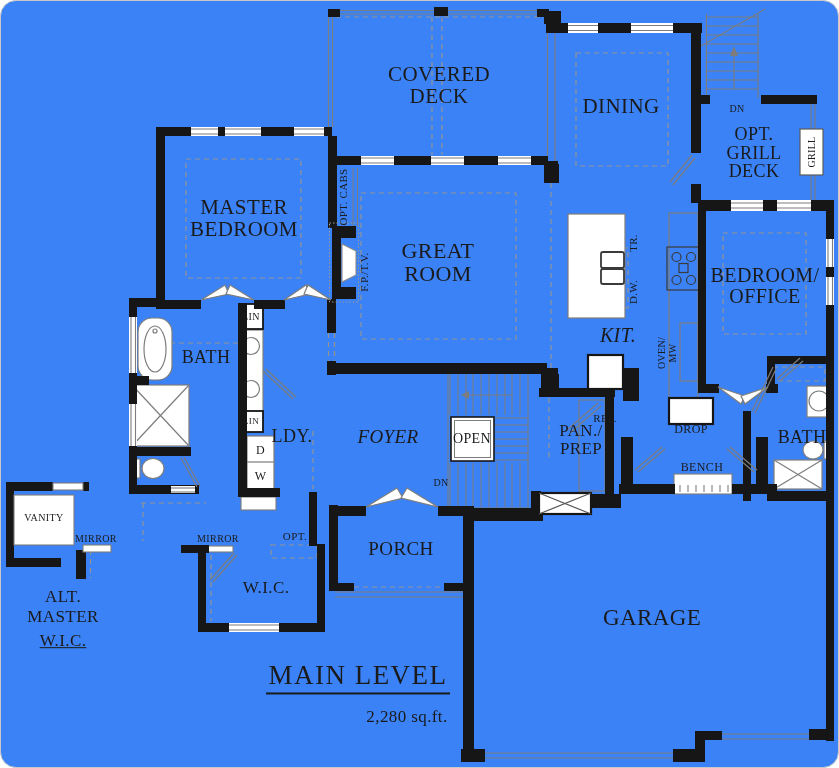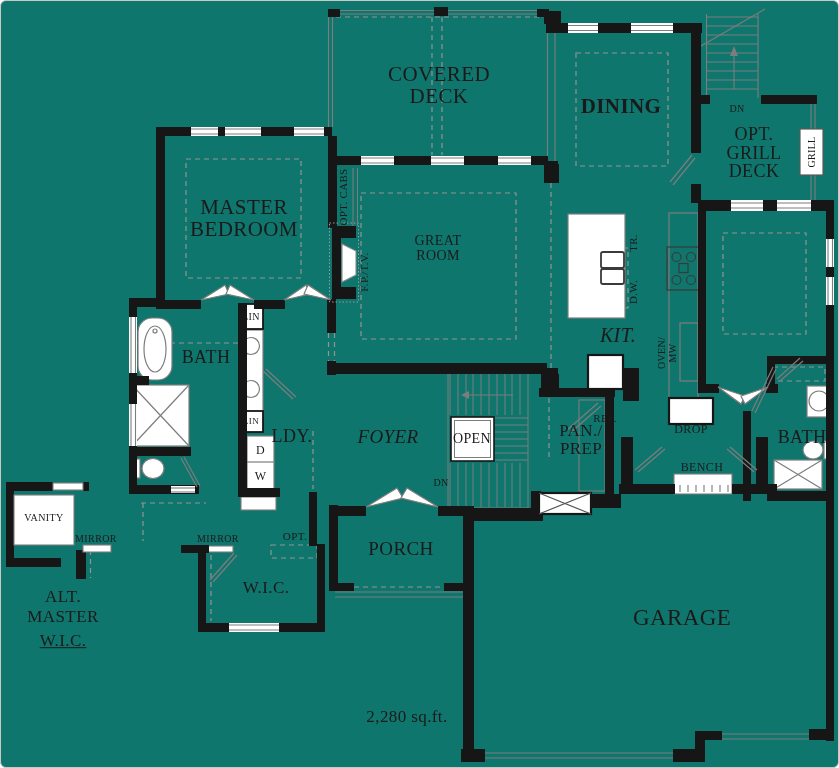--- a/index.html
+++ b/index.html
@@ -1,18 +1,18 @@
 <!DOCTYPE html>
 <html><head>
 <meta charset="utf-8">
 <style>
   html,body{margin:0;padding:0;background:#fff;}
   .stage{
-    position:relative;width:839px;height:768px;background:#0f766e;
-    border:1px solid #c9c9c9;border-radius:6px;overflow:hidden;box-sizing:border-box;
+    position:relative;width:839px;height:768px;background:#3b82f6;
+    border:1px solid #c9c9c9;border-radius:16px;overflow:hidden;box-sizing:border-box;
     font-family:"Liberation Serif","DejaVu Serif",serif;color:#1a1a1a;
   }
   .stage svg{position:absolute;left:0;top:0;}
   .lbl{
     position:absolute;transform:translate(-50%,-50%);
     text-align:center;white-space:pre-line;line-height:1.04;letter-spacing:.4px;
     font-weight:500;
   }
   .vlbl{
     position:absolute;transform:translate(-50%,-50%) rotate(-90deg);
@@ -380,39 +380,41 @@
         <line x1="637" y1="471" x2="664" y2="448"></line>
     <line x1="756" y1="469" x2="729" y2="446"></line>
         <line x1="753" y1="471" x2="726" y2="448"></line>
     <line x1="265" y1="368" x2="295" y2="396"></line>
         <line x1="262" y1="370" x2="292" y2="398"></line>
   </g>
 </svg>
 
   <div class="lbl" style="left:438px;top:85px;font-size:21px;">COVERED
 DECK</div>
-  <div class="lbl" style="left:620px;top:106px;font-size:21px;font-weight:bold;">DINING</div>
+  <div class="lbl" style="left:620px;top:106px;font-size:21px;">DINING</div>
   <div class="lbl" style="left:753px;top:152px;font-size:18px;">OPT.
 GRILL
 DECK</div>
   <div class="lbl" style="left:243px;top:218px;font-size:21px;">MASTER
 BEDROOM</div>
-  <div class="lbl" style="left:437px;top:248px;font-size:14px;">GREAT
+  <div class="lbl" style="left:437px;top:262px;font-size:22px;">GREAT
 ROOM</div>
   <div class="lbl" style="left:617px;top:334px;font-size:20px;font-style:italic;">KIT.</div>
+  <div class="lbl" style="left:764px;top:285px;font-size:20px;">BEDROOM/
+OFFICE</div>
   <div class="lbl" style="left:205px;top:356px;font-size:18px;">BATH</div>
   <div class="lbl" style="left:291px;top:435px;font-size:18px;">LDY.</div>
   <div class="lbl" style="left:387px;top:436px;font-size:19px;font-style:italic;">FOYER</div>
   <div class="lbl" style="left:471px;top:438px;font-size:14px;">OPEN</div>
   <div class="lbl" style="left:580px;top:439px;font-size:17px;">PAN./
 PREP</div>
   <div class="lbl" style="left:801px;top:436px;font-size:18px;">BATH</div>
   <div class="lbl" style="left:265px;top:587px;font-size:17px;">W.I.C.</div>
   <div class="lbl" style="left:400px;top:548px;font-size:19px;">PORCH</div>
-  <div class="lbl" style="left:651px;top:617px;font-size:23px;margin-left:30px;">GARAGE</div>
+  <div class="lbl" style="left:651px;top:617px;font-size:23px;">GARAGE</div>
 
   <div class="lbl" style="left:62px;top:596px;font-size:17px;">ALT.</div>
   <div class="lbl" style="left:62px;top:616px;font-size:17px;">MASTER</div>
   <div class="lbl ul" style="left:62px;top:640px;font-size:17px;">W.I.C.</div>
 
   <div class="lbl" style="left:736px;top:108px;font-size:10px;">DN</div>
   <div class="lbl" style="left:440px;top:482px;font-size:10px;">DN</div>
   <div class="lbl" style="left:604px;top:371px;font-size:11px;margin-top:47px;">REF.</div>
   <div class="lbl" style="left:250px;top:316px;font-size:10px;">LIN</div>
   <div class="lbl" style="left:250px;top:421px;font-size:9px;">LIN</div>
@@ -426,14 +428,15 @@
   <div class="lbl" style="left:294px;top:536px;font-size:11px;">OPT.</div>
 
   <div class="vlbl" style="left:810.5px;top:151px;font-size:10px;">GRILL</div>
   <div class="vlbl" style="left:343px;top:196px;font-size:11px;">OPT. CABS</div>
   <div class="vlbl" style="left:364px;top:271px;font-size:11px;">F.P./T.V.</div>
   <div class="vlbl" style="left:633px;top:242px;font-size:11px;">TR.</div>
   <div class="vlbl" style="left:633px;top:291px;font-size:11px;">D.W.</div>
   <div class="vlbl" style="left:666px;top:352px;font-size:10px;">OVEN/
 MW</div>
 
+  <div class="lbl title" style="left:357px;top:677px;width:184px;font-size:27px;">MAIN LEVEL</div>
   <div class="lbl" style="left:406px;top:716px;font-size:17px;">2,280 sq.ft.</div>
 </div>
 
 </body></html>

